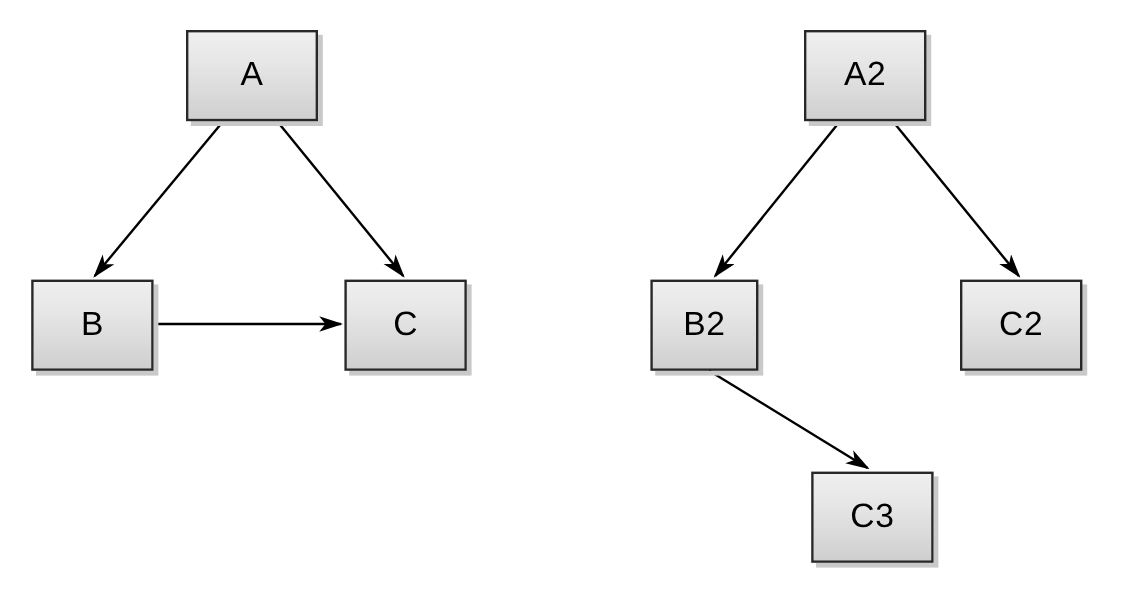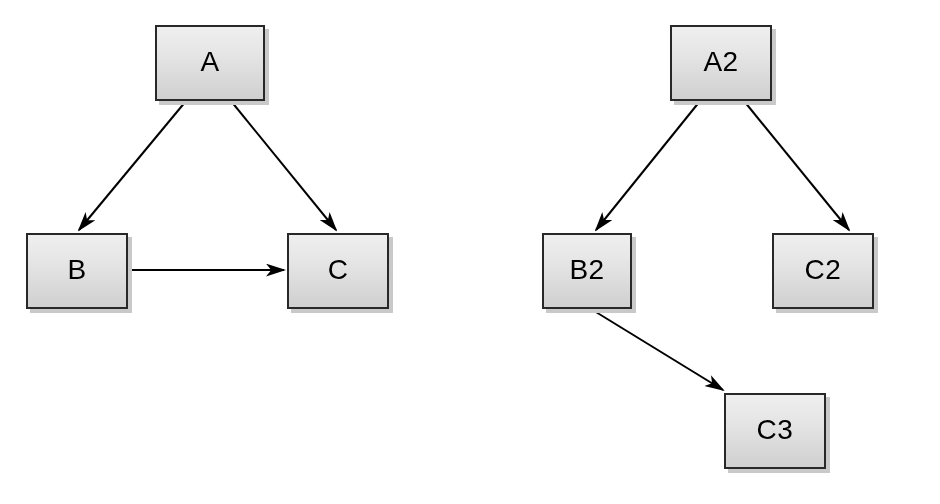--- a/index.html
+++ b/index.html
@@ -79,20 +79,20 @@
   <div class="node" style="left:287px; top:233px; width:102px; height:76px;">
     <span class="node-label">C</span>
   </div>
 
   <div class="node" style="left:670px; top:25px; width:102px; height:76px;">
     <span class="node-label">A2</span>
   </div>
   <div class="node" style="left:542px; top:233px; width:90px; height:76px;">
     <span class="node-label">B2</span>
   </div>
-  <div class="node" style="left:772px; top:233px; width:102px; height:76px;justify-content:center;">
+  <div class="node" style="left:800px; top:233px; width:102px; height:76px;justify-content:center;">
     <span class="node-label">C2</span>
   </div>
-  <div class="node" style="left:676px; top:393px; width:102px; height:76px;margin-left:48px;">
+  <div class="node" style="left:676px; top:393px; width:102px; height:76px;">
     <span class="node-label">C3</span>
   </div>
 
 </div>
 
 </body></html>

